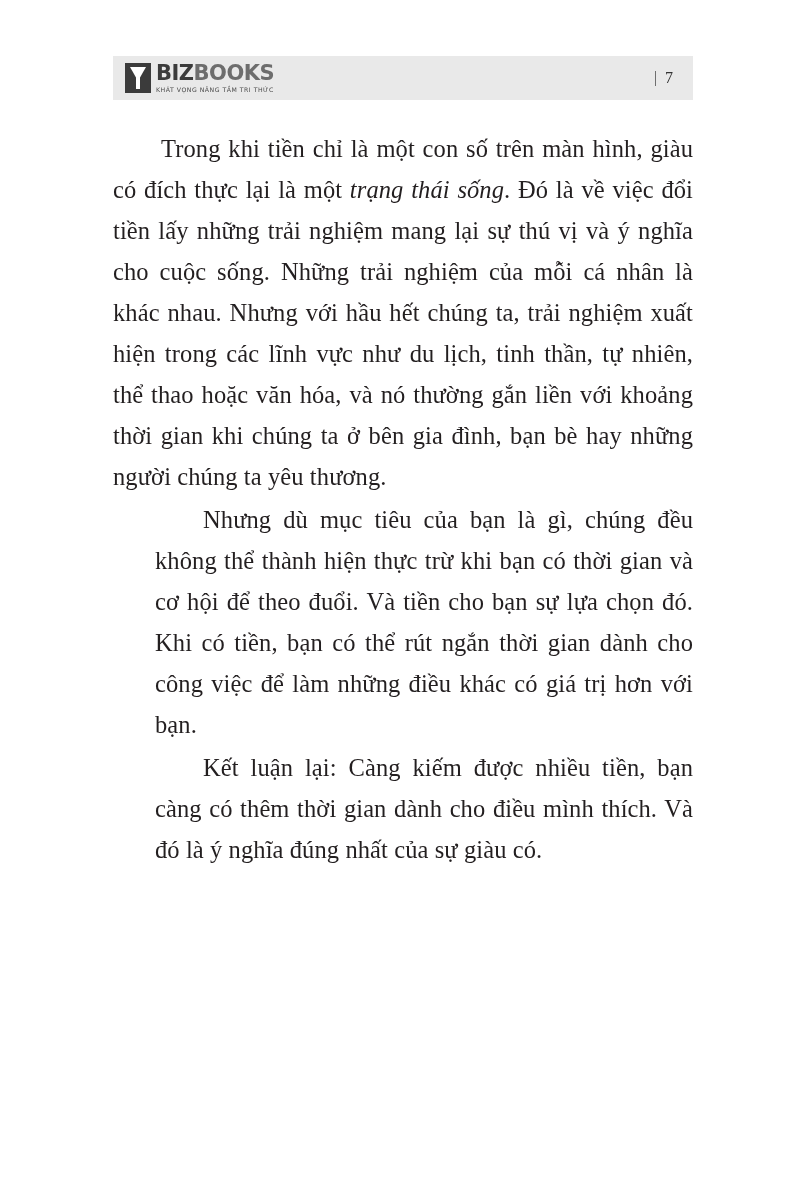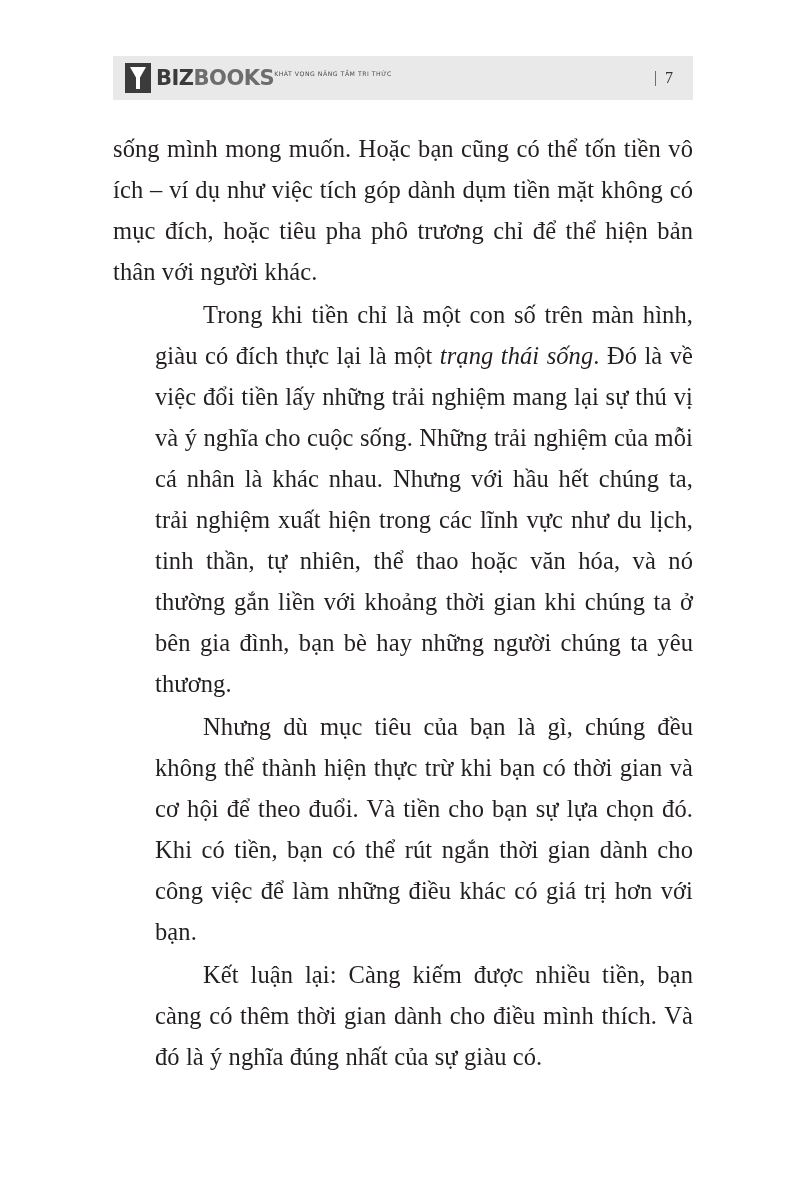--- a/index.html
+++ b/index.html
@@ -63,21 +63,21 @@
     content: "";
     position: absolute;
     left: 11px;
     top: 14px;
     width: 4px;
     height: 12px;
     background: #ffffff;
   }
   .brand-text {
     display: flex;
-    flex-direction: row;
+    flex-direction: column;
     justify-content: flex-end;
     line-height: 1;
   }
   .brand-name {
     font-family: "DejaVu Sans", sans-serif;
     font-weight: bold;
     font-size: 21px;
     letter-spacing: -0.5px;
     color: #3b3b3b;
   }
@@ -147,19 +147,18 @@
         <span class="brand-tagline">KHÁT VỌNG NÂNG TẦM TRI THỨC</span>
       </span>
     </div>
     <div class="folio">
       <span class="folio-rule"></span>
       <span>7</span>
     </div>
   </div>
 
   <div class="content">
-      <p><span>sống mình mong muốn. Hoặc bạn cũng có thể tốn tiền vô ích – ví dụ như việc tích góp dành dụm tiền mặt không có mục đích, hoặc tiêu pha phô trương chỉ để thể hiện bản thân với người khác.</span></p>
       <p class="indent"><span>Trong khi tiền chỉ là một con số trên màn hình, giàu có đích thực lại là một </span><em>trạng thái sống</em><span>. Đó là về việc đổi tiền lấy những trải nghiệm mang lại sự thú vị và ý nghĩa cho cuộc sống. Những trải nghiệm của mỗi cá nhân là khác nhau. Nhưng với hầu hết chúng ta, trải nghiệm xuất hiện trong các lĩnh vực như du lịch, tinh thần, tự nhiên, thể thao hoặc văn hóa, và nó thường gắn liền với khoảng thời gian khi chúng ta ở bên gia đình, bạn bè hay những người chúng ta yêu thương.</span></p>
       <p class="indent"><span>Nhưng dù mục tiêu của bạn là gì, chúng đều không thể thành hiện thực trừ khi bạn có thời gian và cơ hội để theo đuổi. Và tiền cho bạn sự lựa chọn đó. Khi có tiền, bạn có thể rút ngắn thời gian dành cho công việc để làm những điều khác có giá trị hơn với bạn.</span></p>
       <p class="indent"><span>Kết luận lại: Càng kiếm được nhiều tiền, bạn càng có thêm thời gian dành cho điều mình thích. Và đó là ý nghĩa đúng nhất của sự giàu có.</span></p>
     </div>
 
 </div>
 
 </body></html>

